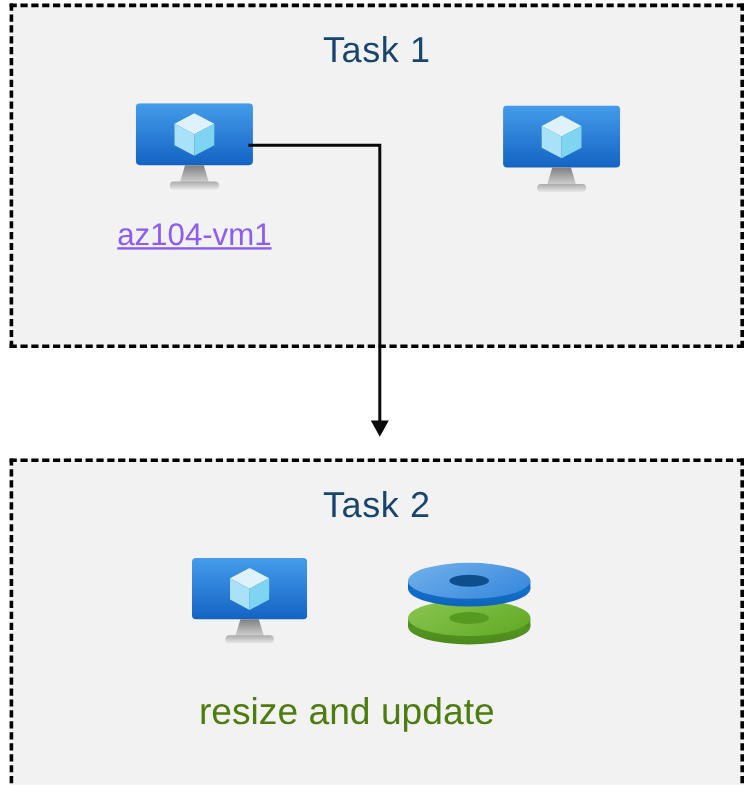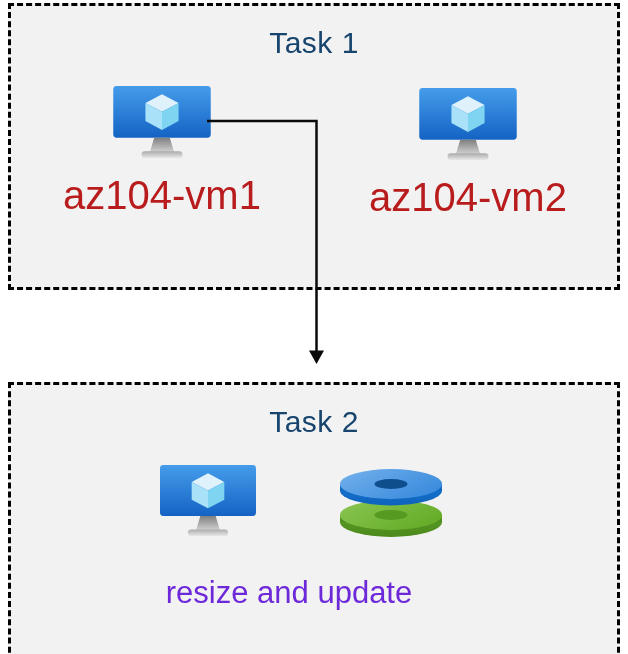--- a/index.html
+++ b/index.html
@@ -37,44 +37,45 @@
   }
   .vm-group {
     position: absolute;
     width: 200px;
     text-align: center;
   }
   .vm-group.vm1 { left: 51px;  top: 80px; }
   .vm-group.vm2 { left: 357px; top: 82px; }
   .vm-icon { display: block; margin: 0 auto; }
   .vm-label {
-    font-size: 40px;
-    color: #b91c1c;
+    font-size: 26px;
+    color: #8b5cf6;
     line-height: 38px;
     white-space: nowrap;
+    text-decoration: underline;
   }
   .vm-labels { margin-top: 12px; }
   .t2-vm-icon {
     position: absolute;
     left: 149px;
     top: 80px;
   }
   .t2-disks-icon {
     position: absolute;
     left: 328px;
     top: 82px;
   }
   .t2-caption {
     position: absolute;
     left: 92px;
     top: 190px;
     width: 372px;
     text-align: center;
     font-size: 31px;
-    color: #6d28d9;
+    color: #4d7c0f;
     white-space: nowrap;
   }
   .connector {
     position: absolute;
     left: 0;
     top: 0;
     pointer-events: none;
   }
   .defs-holder { position: absolute; width: 0; height: 0; }
 </style>
@@ -136,21 +137,20 @@
     <div class="vm-group vm2">
       <svg class="vm-icon" width="98" height="78" viewBox="0 0 100 80">
         <rect x="0" y="0" width="100" height="53" rx="3.5" fill="url(#g-screen)"></rect>
         <path d="M42,53 L58,53 L62.5,68 L37.5,68 Z" fill="url(#g-stand)"></path>
         <rect x="29" y="67" width="42" height="7" rx="3.5" fill="url(#g-base)"></rect>
         <path d="M50,8.5 L67,17.5 L50,26.5 L33,17.5 Z" fill="#DFF2FC"></path>
         <path d="M33,17.5 L50,26.5 L50,45 L33,36 Z" fill="#A9E2F8"></path>
         <path d="M67,17.5 L67,36 L50,45 L50,26.5 Z" fill="#7FD4F2"></path>
       </svg>
       <div class="vm-labels">
-        <div class="vm-label">az104-vm2</div>
       </div>
     </div>
   </section>
 
   <svg class="connector" width="628" height="654" viewBox="0 0 628 654">
     <path d="M207,121 L316.5,121 L316.5,351" stroke="#0A0A0A" stroke-width="2.5" fill="none"></path>
     <polygon points="309,350.5 324,350.5 316.5,364" fill="#0A0A0A"></polygon>
   </svg>
 
   <section class="task-box task2">

